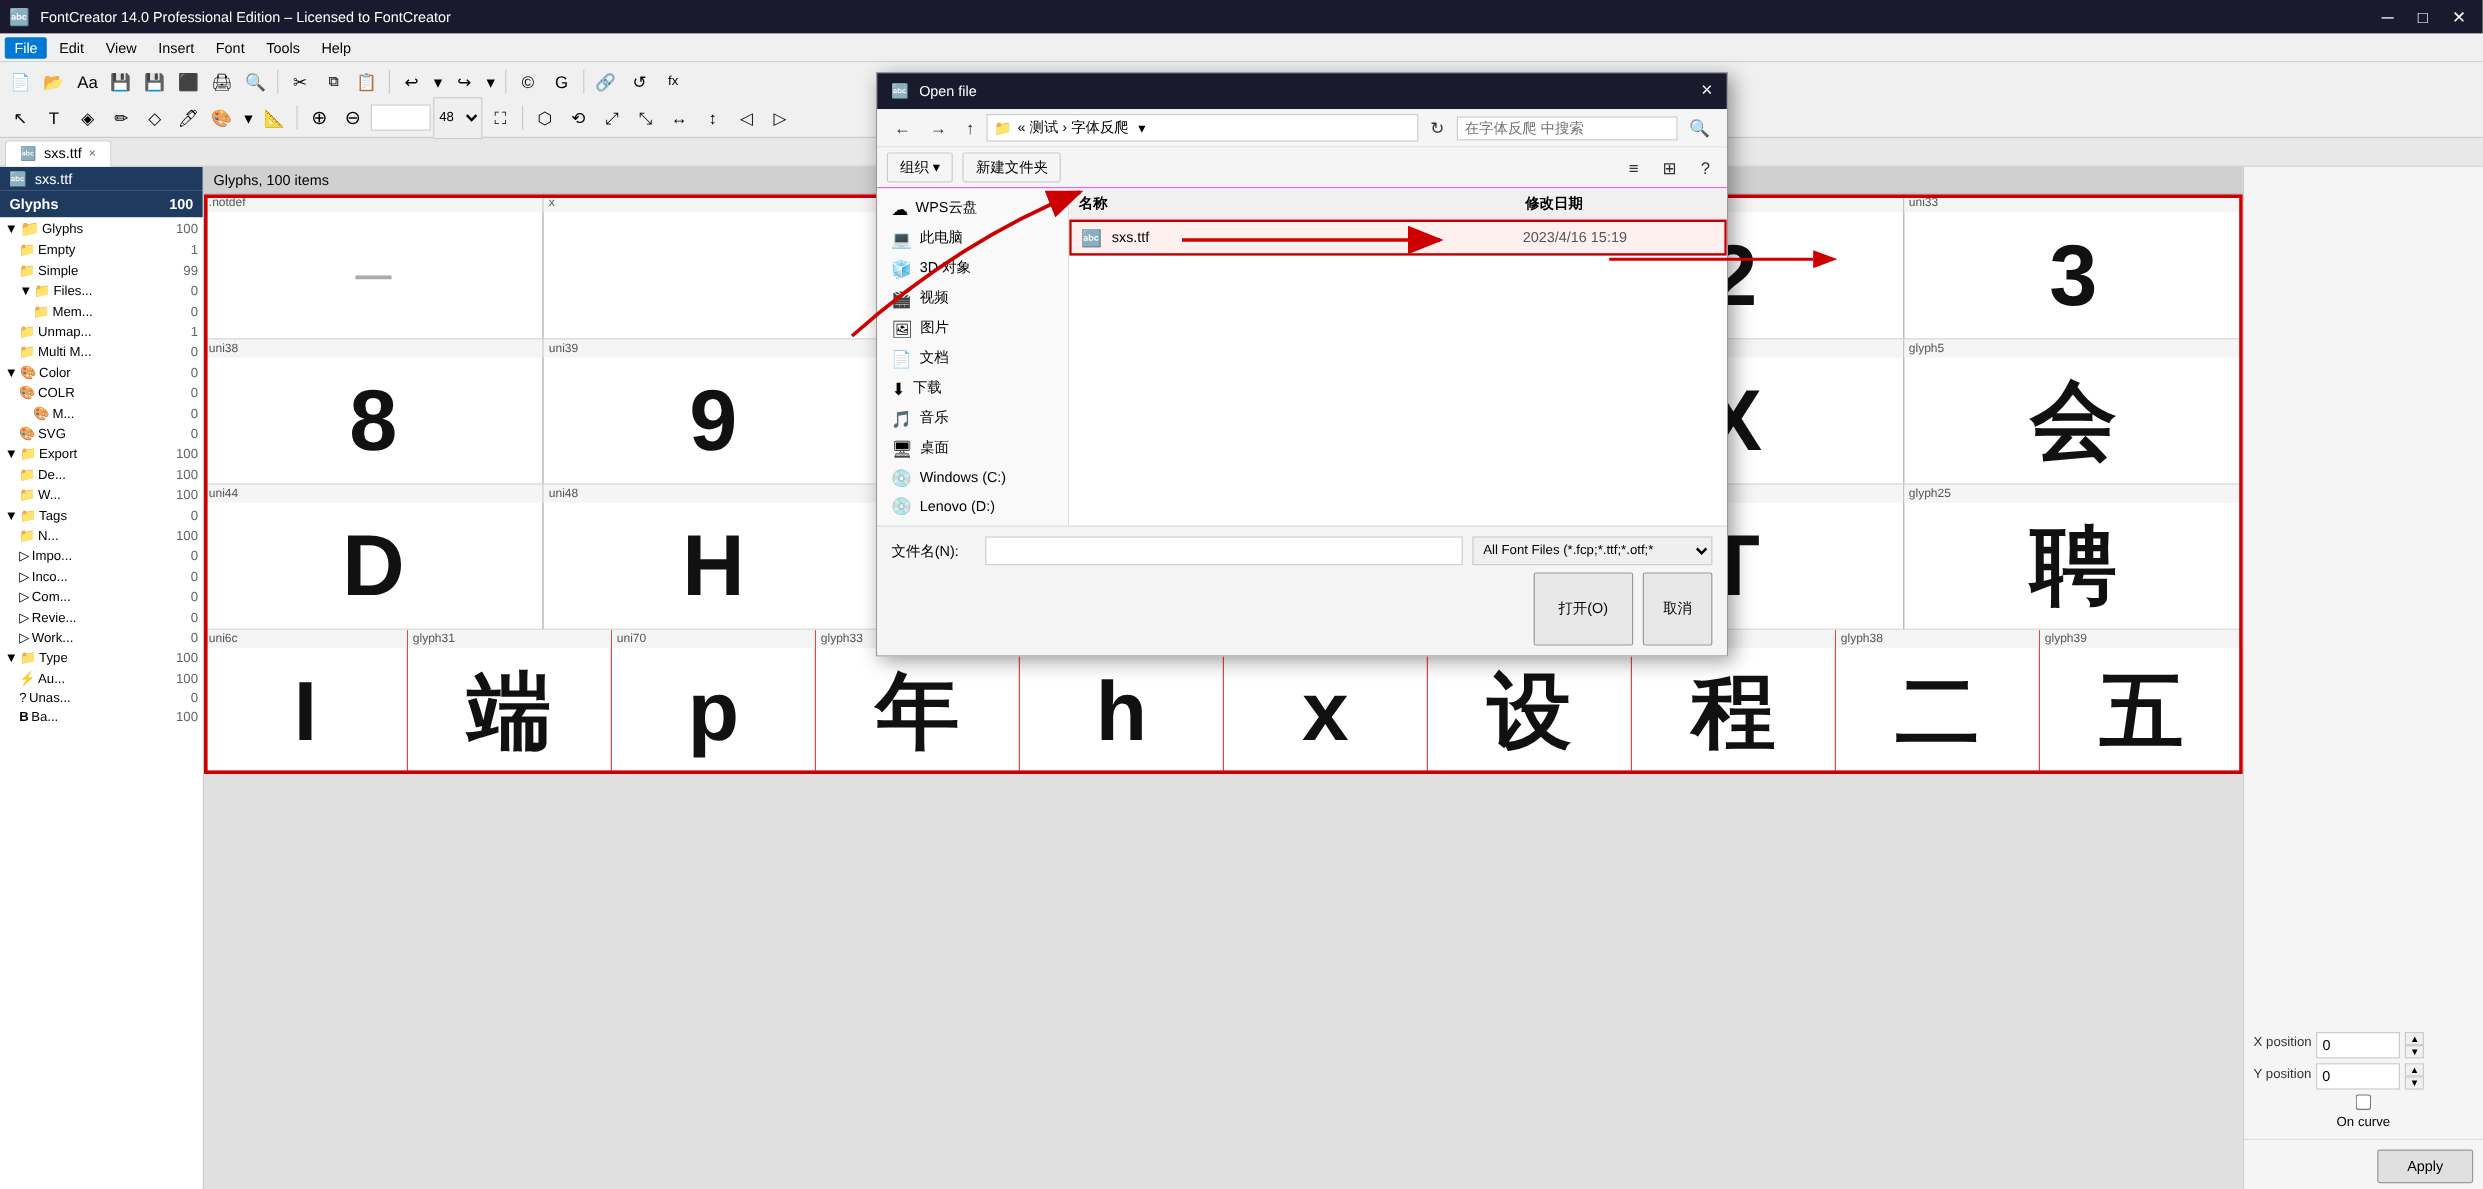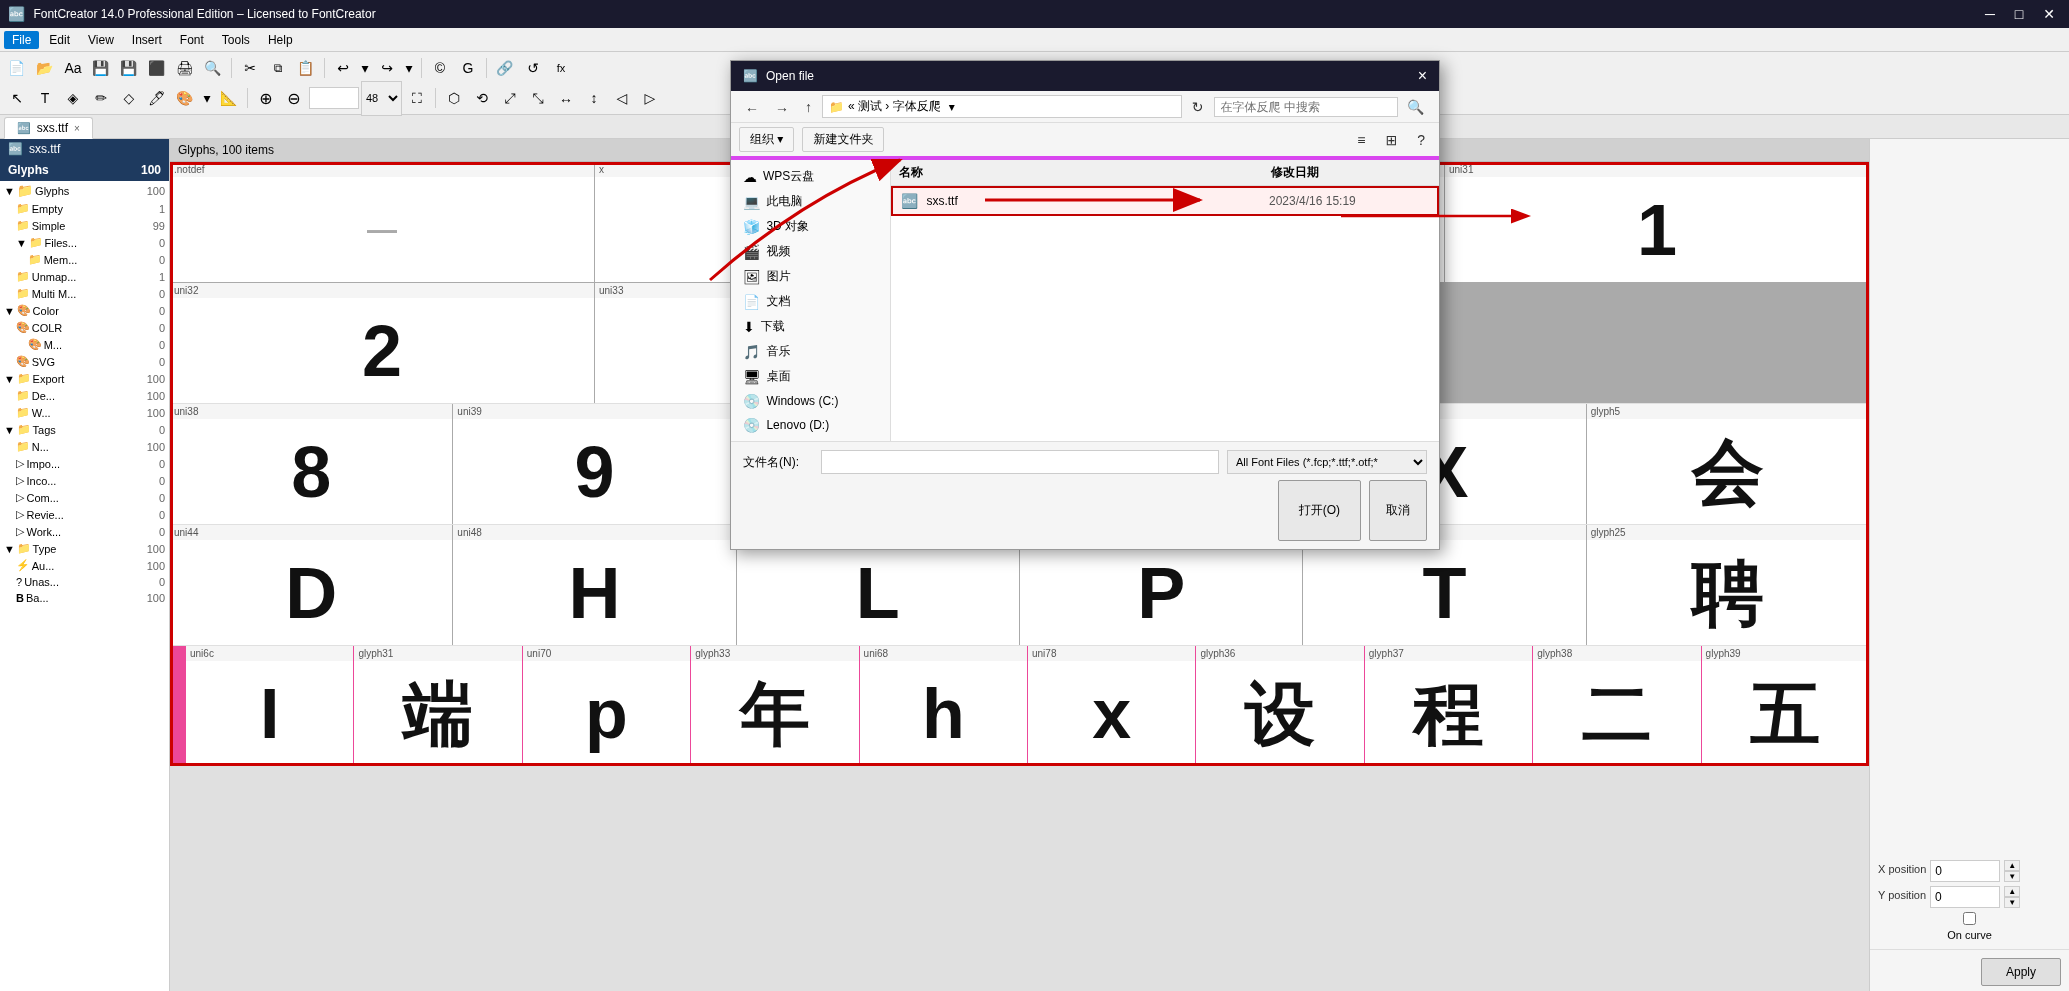--- a/index.html
+++ b/index.html
@@ -253,21 +253,21 @@
       gap: 4px;
     }
     .dialog-search {
       border: 1px solid #ccc;
       padding: 2px 6px;
       font-size: 12px;
       width: 184px;
     }
     .dialog-toolbar {
       background: #f5f5f5;
-      border-bottom: 4px solid #d946ef;
+      border-bottom: 1px solid #d946ef;
       padding: 4px 8px;
       display: flex;
       align-items: center;
       gap: 8px;
       justify-content: center;
     }
     .dialog-toolbar-btn {
       background: none;
       border: 1px solid #ccc;
       padding: 3px 10px;
@@ -642,21 +642,21 @@
     </div>
   </div>
 
   <div class="center-panel" style="position:relative;">
     <div class="glyph-panel-header">
       <span>Glyphs, 100 items</span>
     </div>
     <div style="position:relative;">
       <div class="red-border-overlay"></div>
 
-      <div style="display:grid;grid-template-columns:repeat(4,1fr);gap:1px;background:#aaa;margin-bottom:1px;">
+      <div style="display:grid;grid-template-columns:repeat(6,1fr);gap:1px;background:#aaa;margin-bottom:1px;">
         <div class="glyph-cell">
           <div class="glyph-label">.notdef</div>
           <div class="glyph-char" style="font-size:30px;color:#aaa;">—</div>
         </div>
         <div class="glyph-cell">
           <div class="glyph-label">x</div>
           <div class="glyph-char"></div>
         </div>
         <div class="glyph-cell">
           <div class="glyph-label">uni30</div>
@@ -723,21 +723,21 @@
         <div class="glyph-cell">
           <div class="glyph-label">uni54</div>
           <div class="glyph-char">T</div>
         </div>
         <div class="glyph-cell">
           <div class="glyph-label">glyph25</div>
           <div class="glyph-char">聘</div>
         </div>
       </div>
 
-      <div style="display:grid;grid-template-columns:repeat(10,1fr);gap:1px;background:#ec4899;padding-left:16px;">
+      <div style="display:grid;grid-template-columns:repeat(10,1fr);gap:1px;background:#ef4444;">
         <div class="glyph-cell">
           <div class="glyph-label">uni6c</div>
           <div class="glyph-char" style="font-size:70px;">I</div>
         </div>
         <div class="glyph-cell">
           <div class="glyph-label">glyph31</div>
           <div class="glyph-char" style="font-size:70px;">端</div>
         </div>
         <div class="glyph-cell">
           <div class="glyph-label">uni70</div>

